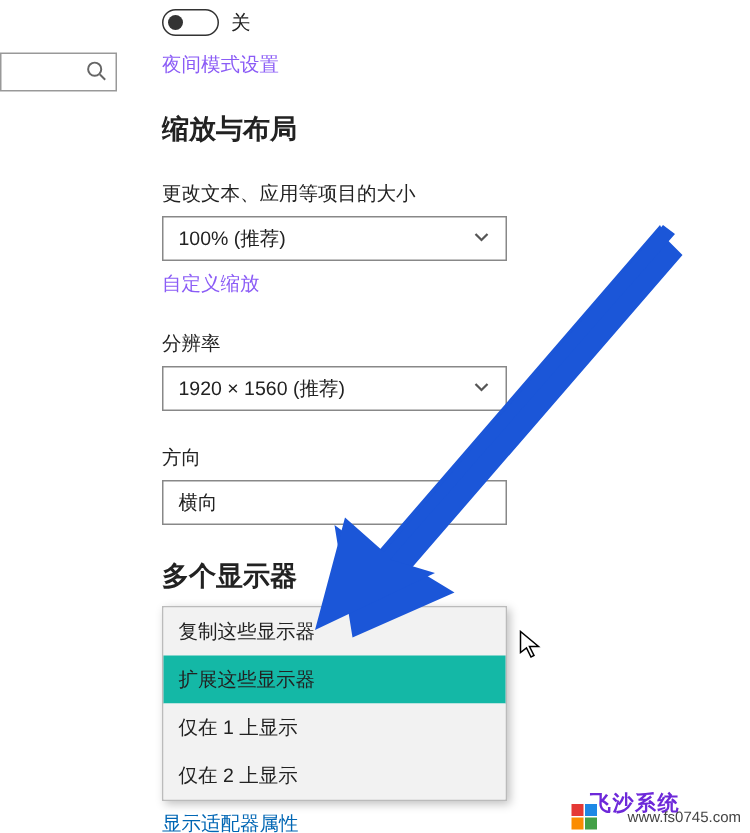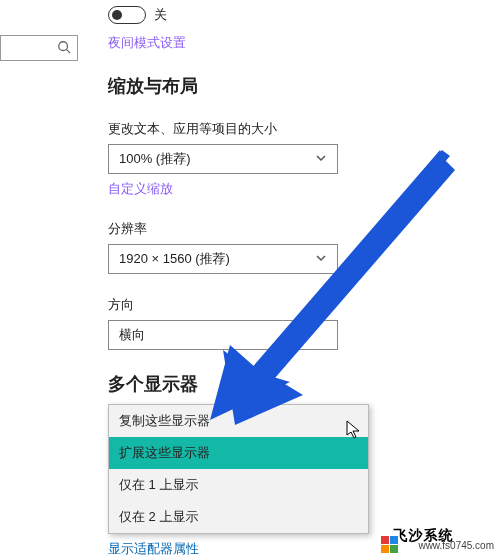--- a/index.html
+++ b/index.html
@@ -54,21 +54,21 @@
     border: 1.5px solid #888;
     display: flex; align-items: center; justify-content: space-between;
     padding: 0 10px;
     font-size: 13px;
     background: #fff;
   }
   .chevron svg { width: 12px; height: 12px; stroke: #555; fill: none; stroke-width: 1.5; }
   
   .dropdown {
     position: relative;
-    width: 261px;
+    width: 230px;
     margin-top: 6px;
     border: 1px solid #bbb;
     background: #f2f2f2;
     box-shadow: 2px 2px 6px rgba(0,0,0,0.25);
   }
   .dropdown .opt {
     padding: 7px 10px;
     font-size: 13px;
     background: #f2f2f2;
   }
@@ -92,21 +92,21 @@
   .cursor svg { width: 16px; height: 20px; }
   
   .wm {
     position: absolute;
     right: 6px; bottom: 4px;
     display: flex; align-items: center; gap: 4px;
     font-size: 12px;
   }
   .wm .sq { display:inline-flex; }
   .wm .sq span { width:8px; height:8px; display:inline-block; }
-  .wm .brand { font-weight:700; font-size:14px; letter-spacing:1px; color:#000000; }
+  .wm .brand { font-weight:700; font-size:14px; letter-spacing:1px; color:#6d28d9; }
   .wm .url { font-size:10px; color:#444; display:block; line-height:1; margin-top:-1px;margin-left:25px;}
   .wm .txt { display:flex; flex-direction:column; line-height:1; }
 </style>
 </head>
 <body>
 
 <div class="search-box">
   <span>
     <svg viewBox="0 0 16 16">
         <circle cx="7" cy="7" r="5"></circle>

